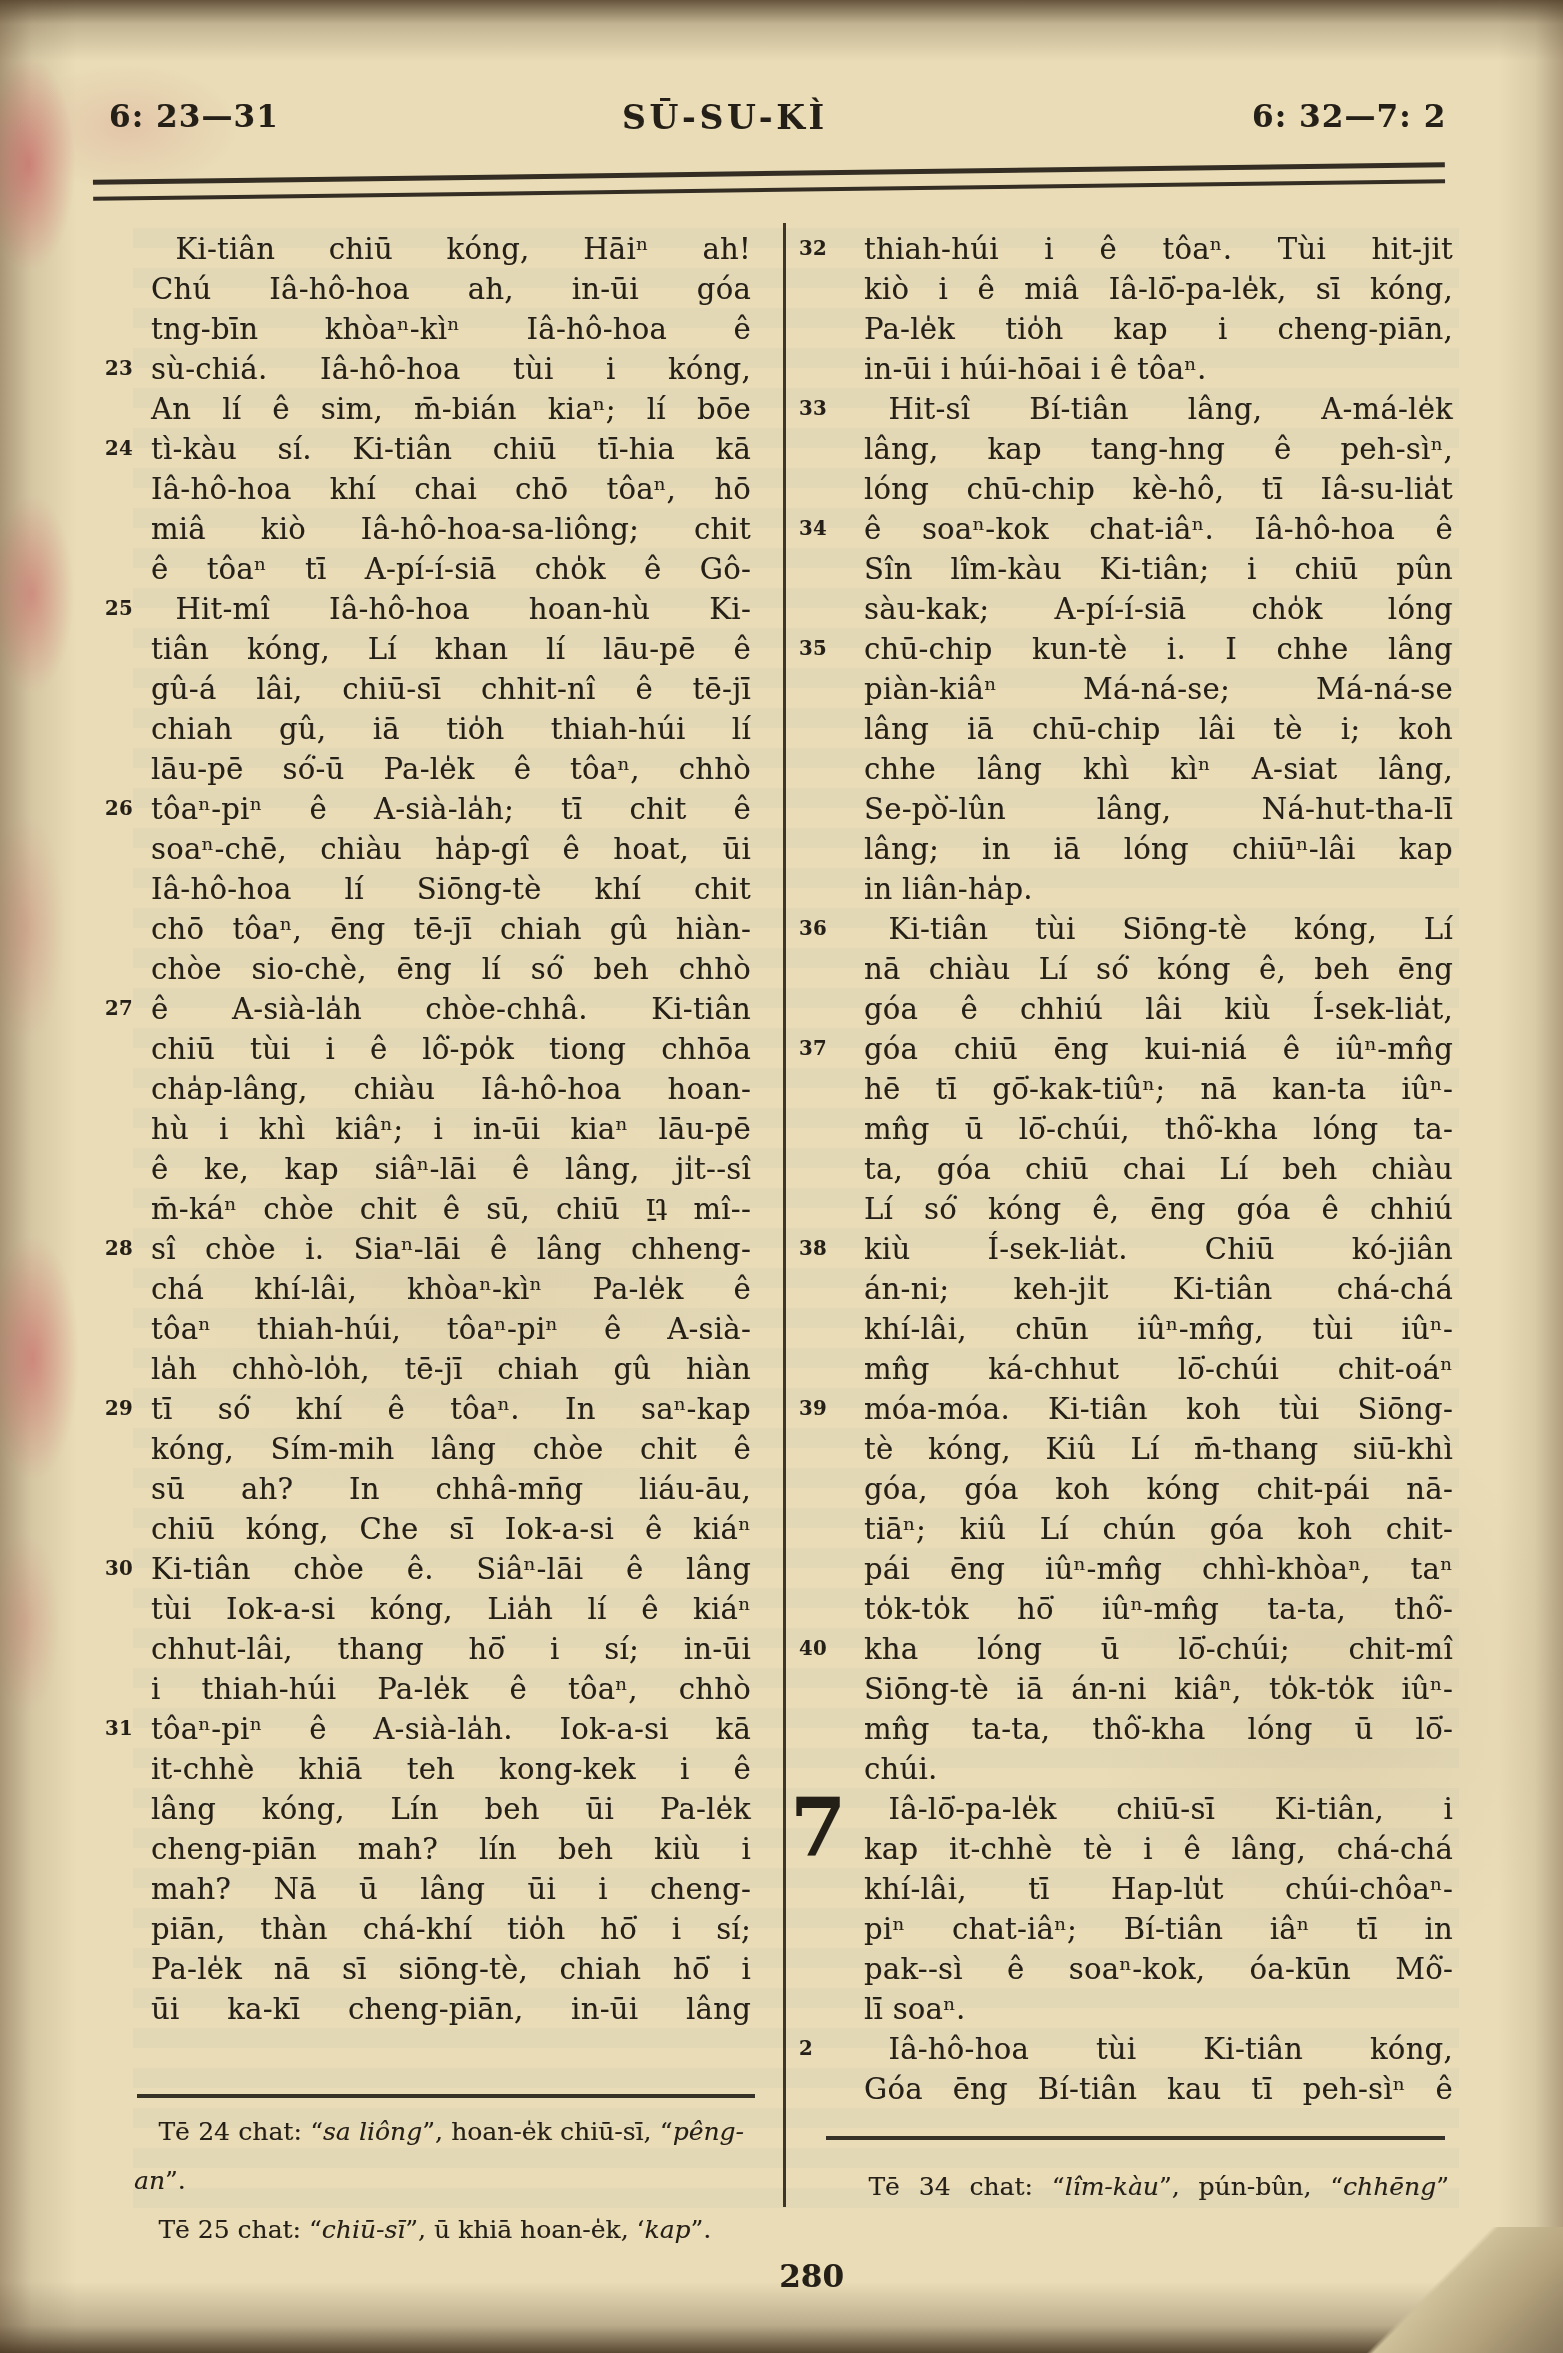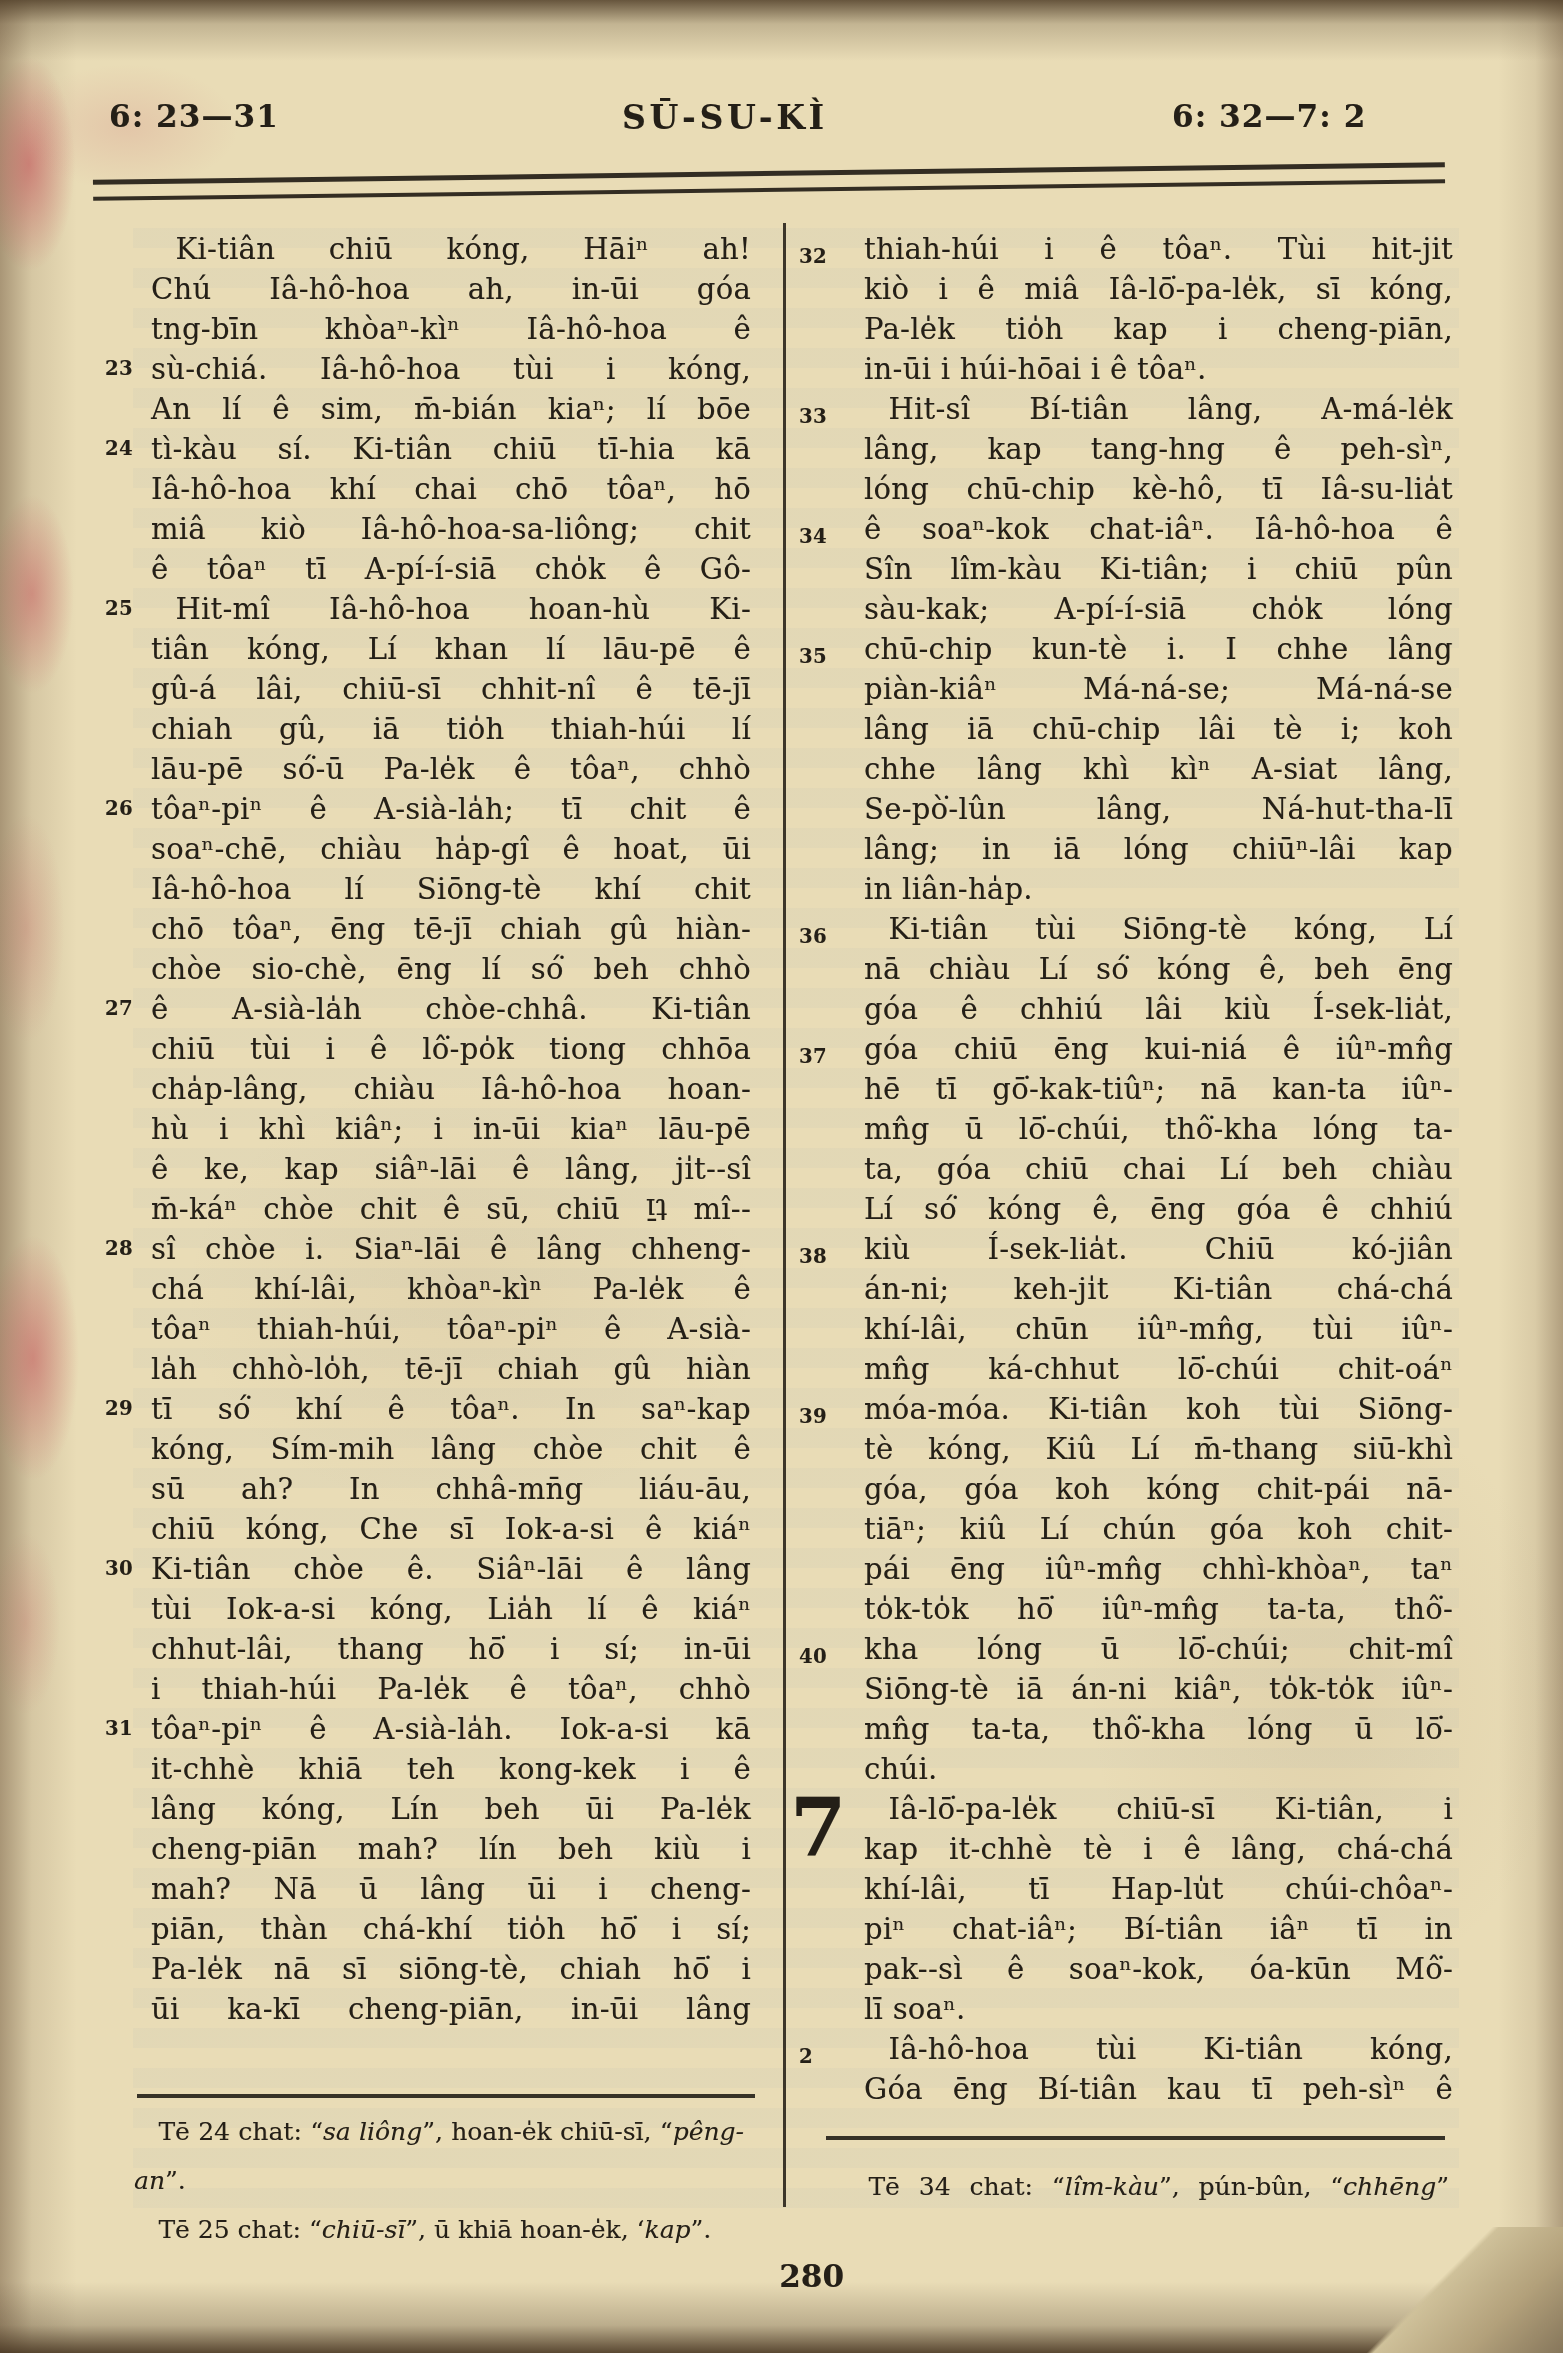--- a/index.html
+++ b/index.html
@@ -36,21 +36,21 @@
   }
   .curl{
     position:absolute;right:0;bottom:0;width:228px;height:127px;
     background:linear-gradient(135deg, rgba(0,0,0,0) 44%, #cfc19a 46%, #b3a17b 72%, #85755a 100%);
   }
   .txt{ text-shadow:0.3px 0.3px 0.4px rgba(36,30,20,.35); }
 
   .hdr{ position:absolute; top:98px; font-weight:bold; font-size:31px; letter-spacing:1.1px; }
   .hdr-left{ left:109px; }
   .hdr-center{ left:622px; letter-spacing:3.7px; font-size:33px; }
-  .hdr-right{ left:1172px; }
+  .hdr-right{ left:1252px; }
 
   .rule-double{
     position:absolute; top:171px; left:93px; width:1352px; height:11.7px;
     border-top:5.3px solid var(--ink); border-bottom:4.8px solid var(--ink);
     transform:rotate(-0.75deg); opacity:.92;
   }
   .divider{
     position:absolute; left:783px; top:223px; width:3.2px; height:1984px;
     background:var(--ink); opacity:.88;
   }
@@ -63,21 +63,21 @@
     position:relative; height:40px; line-height:40px; font-size:29px;
     text-align:justify; text-align-last:justify; letter-spacing:0.3px;
   }
   .line.nj{ text-align-last:left; }
   .line.ind{ text-indent:24.4px; }
   .vnum{
     position:absolute; top:3.2px; font-size:19.6px; line-height:34px;
     font-weight:bold; text-indent:0;
   }
   .col-left  .vnum{ left:-46px; width:38px; text-align:left; }
-  .col-right .vnum{ left:-65px; width:42px; text-align:center;margin-top:8px; }
+  .col-right .vnum{ left:-65px; width:42px; text-align:center; }
   .chapnum{
     position:absolute; left:-74px; top:-4.2px; width:58px;
     font-size:81px; line-height:85px; font-weight:bold; text-align:center; text-indent:0;
   }
   .rotglyph{ display:inline-block; transform:rotate(180deg); }
 
   .fnrule{ position:absolute; height:3.7px; background:var(--ink); opacity:.9; }
   .fnrule-left { left:137px;  top:2094px; width:618px; }
   .fnrule-right{ left:826px; top:2136px; width:619px; }
   .fnblock{ position:absolute; font-size:25px; line-height:49px; }

